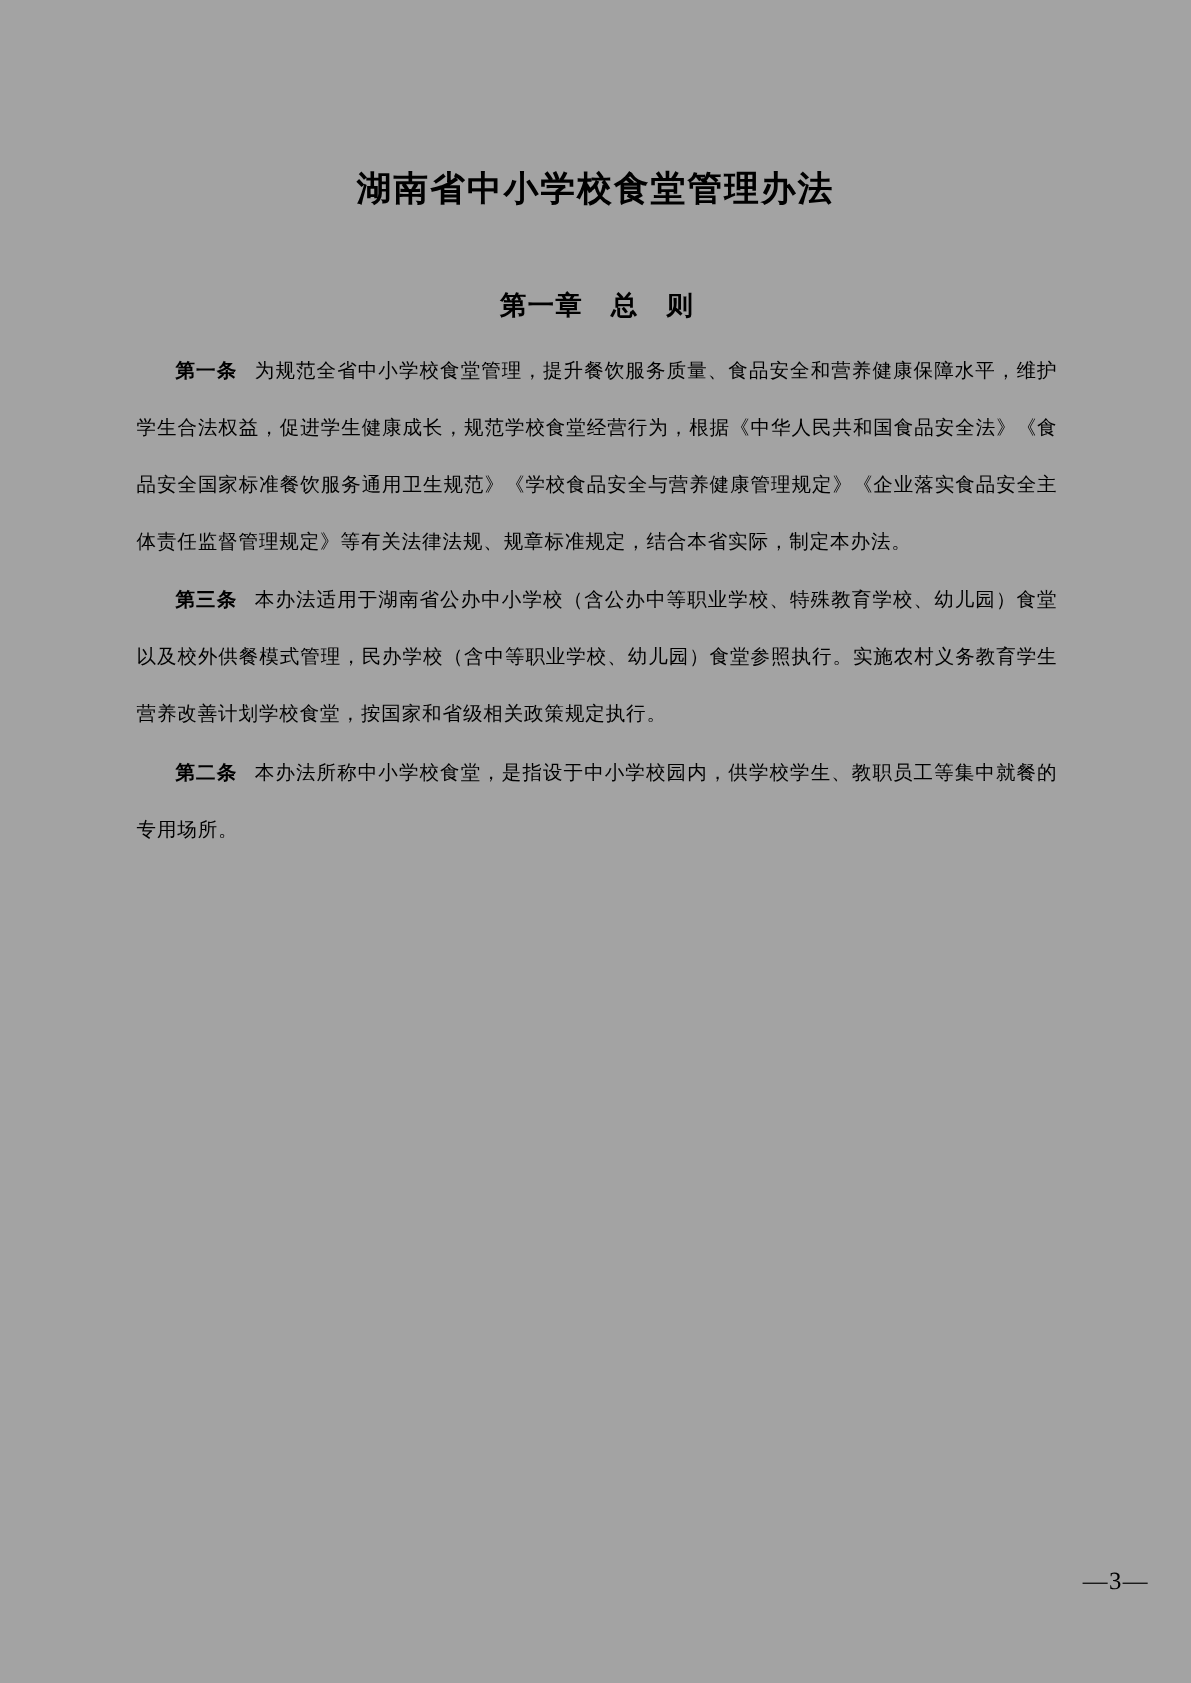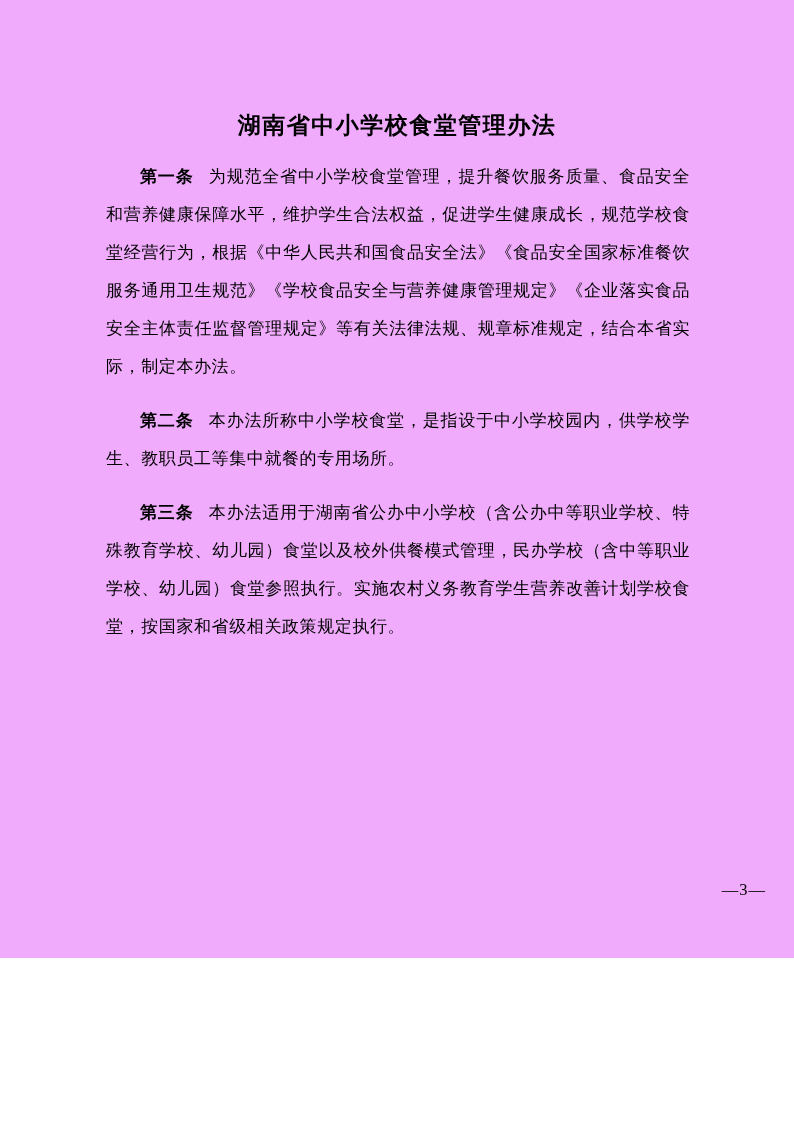--- a/index.html
+++ b/index.html
@@ -9,22 +9,22 @@
   }
   body {
     width: 794px;
     height: 1122px;
     font-family: "Liberation Serif", serif;
     color: #000000;
   }
   .page {
     position: relative;
     width: 794px;
-    height: 958px;
-    background: #f0abfc;
+    height: 1122px;
+    background: #a3a3a3;
     overflow: hidden;
     box-sizing: border-box;
   }
   .doc-title {
     margin: 110px 0 0 0;
     text-align: center;
     font-size: 23px;
     font-weight: bold;
     letter-spacing: 1.5px;
     line-height: 32px;
@@ -34,22 +34,22 @@
   }
   .chapter-heading {
     text-align: center;
     font-weight: bold;
     font-size: 17.5px;
     line-height: 38px;
     margin: 42px 0 6px 0;
     letter-spacing: 1px;
   }
   p.para {
-    margin: 16px;
-    font-size: 17px;
+    margin: 1px;
+    font-size: 13px;
     line-height: 38px;
     text-align: justify;
     text-indent: 2em;
     letter-spacing: 0.6px;
     word-break: break-all;
   }
   p.para .lead {
     font-weight: bold;
     margin-right: 0.9em;
   }
@@ -61,19 +61,20 @@
     letter-spacing: 1px;
   }
 </style>
 </head>
 <body>
 
 <div class="page">
   <h1 class="doc-title">湖南省中小学校食堂管理办法</h1>
 
   <div class="content">
+      <div class="chapter-heading">第一章　总　则</div>
       <p class="para"><span class="lead">第一条</span>为规范全省中小学校食堂管理，提升餐饮服务质量、食品安全和营养健康保障水平，维护学生合法权益，促进学生健康成长，规范学校食堂经营行为，根据《中华人民共和国食品安全法》《食品安全国家标准餐饮服务通用卫生规范》《学校食品安全与营养健康管理规定》《企业落实食品安全主体责任监督管理规定》等有关法律法规、规章标准规定，结合本省实际，制定本办法。</p>
+      <p class="para"><span class="lead">第三条</span>本办法适用于湖南省公办中小学校（含公办中等职业学校、特殊教育学校、幼儿园）食堂以及校外供餐模式管理，民办学校（含中等职业学校、幼儿园）食堂参照执行。实施农村义务教育学生营养改善计划学校食堂，按国家和省级相关政策规定执行。</p>
       <p class="para"><span class="lead">第二条</span>本办法所称中小学校食堂，是指设于中小学校园内，供学校学生、教职员工等集中就餐的专用场所。</p>
-      <p class="para"><span class="lead">第三条</span>本办法适用于湖南省公办中小学校（含公办中等职业学校、特殊教育学校、幼儿园）食堂以及校外供餐模式管理，民办学校（含中等职业学校、幼儿园）食堂参照执行。实施农村义务教育学生营养改善计划学校食堂，按国家和省级相关政策规定执行。</p>
     </div>
 
   <div class="page-number">—3—</div>
 </div>
 
 </body></html>

